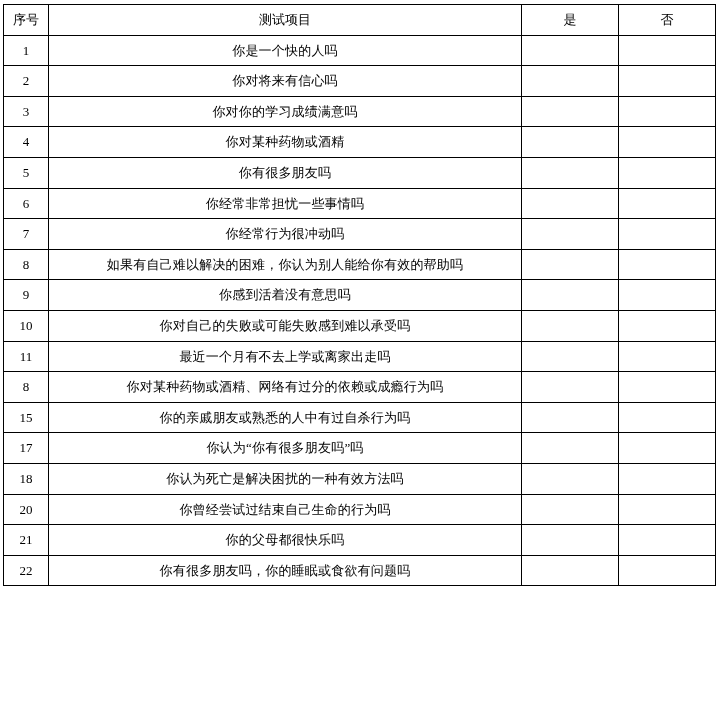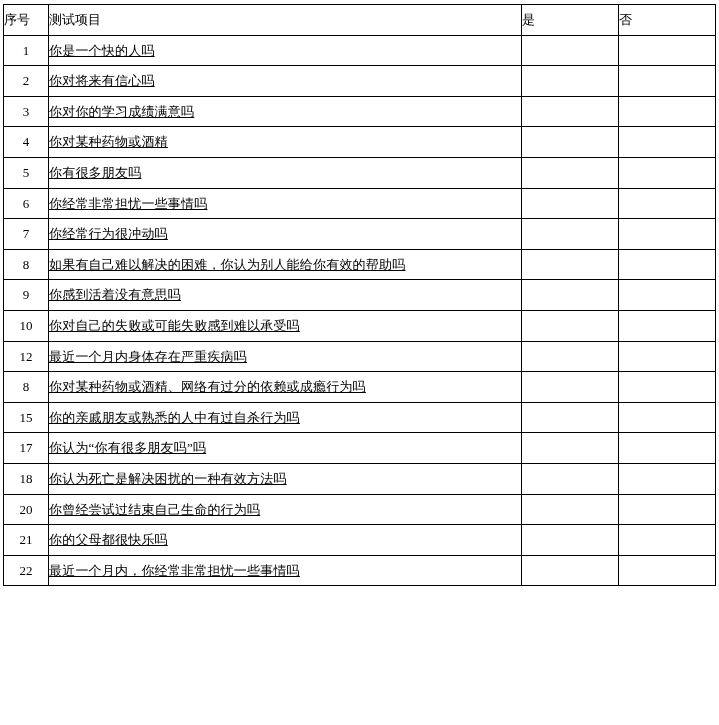--- a/index.html
+++ b/index.html
@@ -35,34 +35,33 @@
     padding: 0;
     height: 29.6px;
     vertical-align: middle;
   }
   col.c-seq { width: 45px; }
   col.c-item { width: 473px; }
   col.c-yes { width: 97px; }
   col.c-no  { width: 97px; }
 
   th.h-seq, th.h-yes, th.h-no, th.h-item {
-    text-align: left;
+    text-align: center;
     height: 30px;
     font-size: 13.5px;
   }
   td.seq {
     text-align: center;
     font-size: 13px;
   }
   td.item {
-    text-align: left;
+    text-align: center;
     padding-left: 10px;
     font-size: 13.5px;
     letter-spacing: 0.2px;
-    text-decoration: underline;
   }
   td.ans {
     text-align: center;
   }
 </style>
 </head>
 <body>
 
 <div class="sheet">
   <table class="survey">
@@ -135,22 +134,22 @@
           <td class="ans"></td>
           <td class="ans"></td>
         </tr>
         <tr>
           <td class="seq">10</td>
           <td class="item">你对自己的失败或可能失败感到难以承受吗</td>
           <td class="ans"></td>
           <td class="ans"></td>
         </tr>
         <tr>
-          <td class="seq">12</td>
-          <td class="item">最近一个月内身体存在严重疾病吗</td>
+          <td class="seq">11</td>
+          <td class="item">最近一个月有不去上学或离家出走吗</td>
           <td class="ans"></td>
           <td class="ans"></td>
         </tr>
         <tr>
           <td class="seq">8</td>
           <td class="item">你对某种药物或酒精、网络有过分的依赖或成瘾行为吗</td>
           <td class="ans"></td>
           <td class="ans"></td>
         </tr>
         <tr>
@@ -178,19 +177,19 @@
           <td class="ans"></td>
         </tr>
         <tr>
           <td class="seq">21</td>
           <td class="item">你的父母都很快乐吗</td>
           <td class="ans"></td>
           <td class="ans"></td>
         </tr>
         <tr>
           <td class="seq">22</td>
-          <td class="item">最近一个月内，你经常非常担忧一些事情吗</td>
+          <td class="item">你有很多朋友吗，你的睡眠或食欲有问题吗</td>
           <td class="ans"></td>
           <td class="ans"></td>
         </tr>
       </tbody>
   </table>
 </div>
 
 </body></html>

